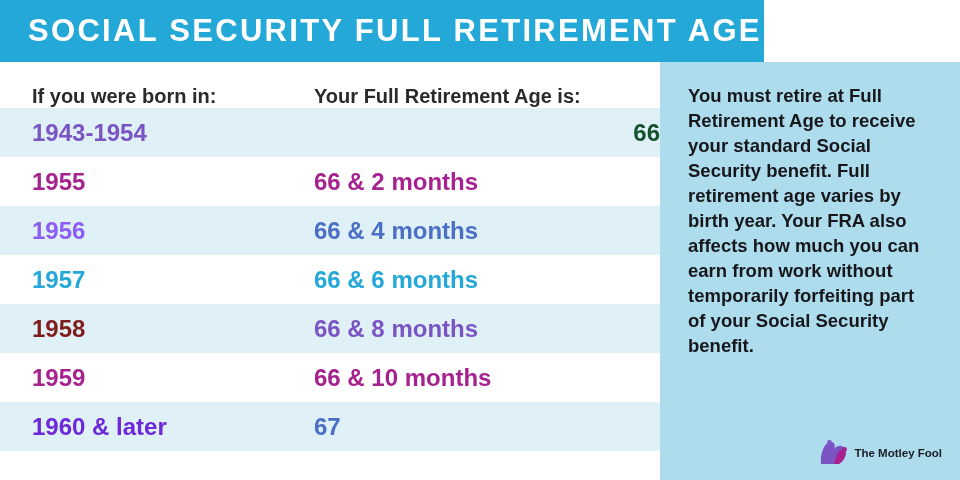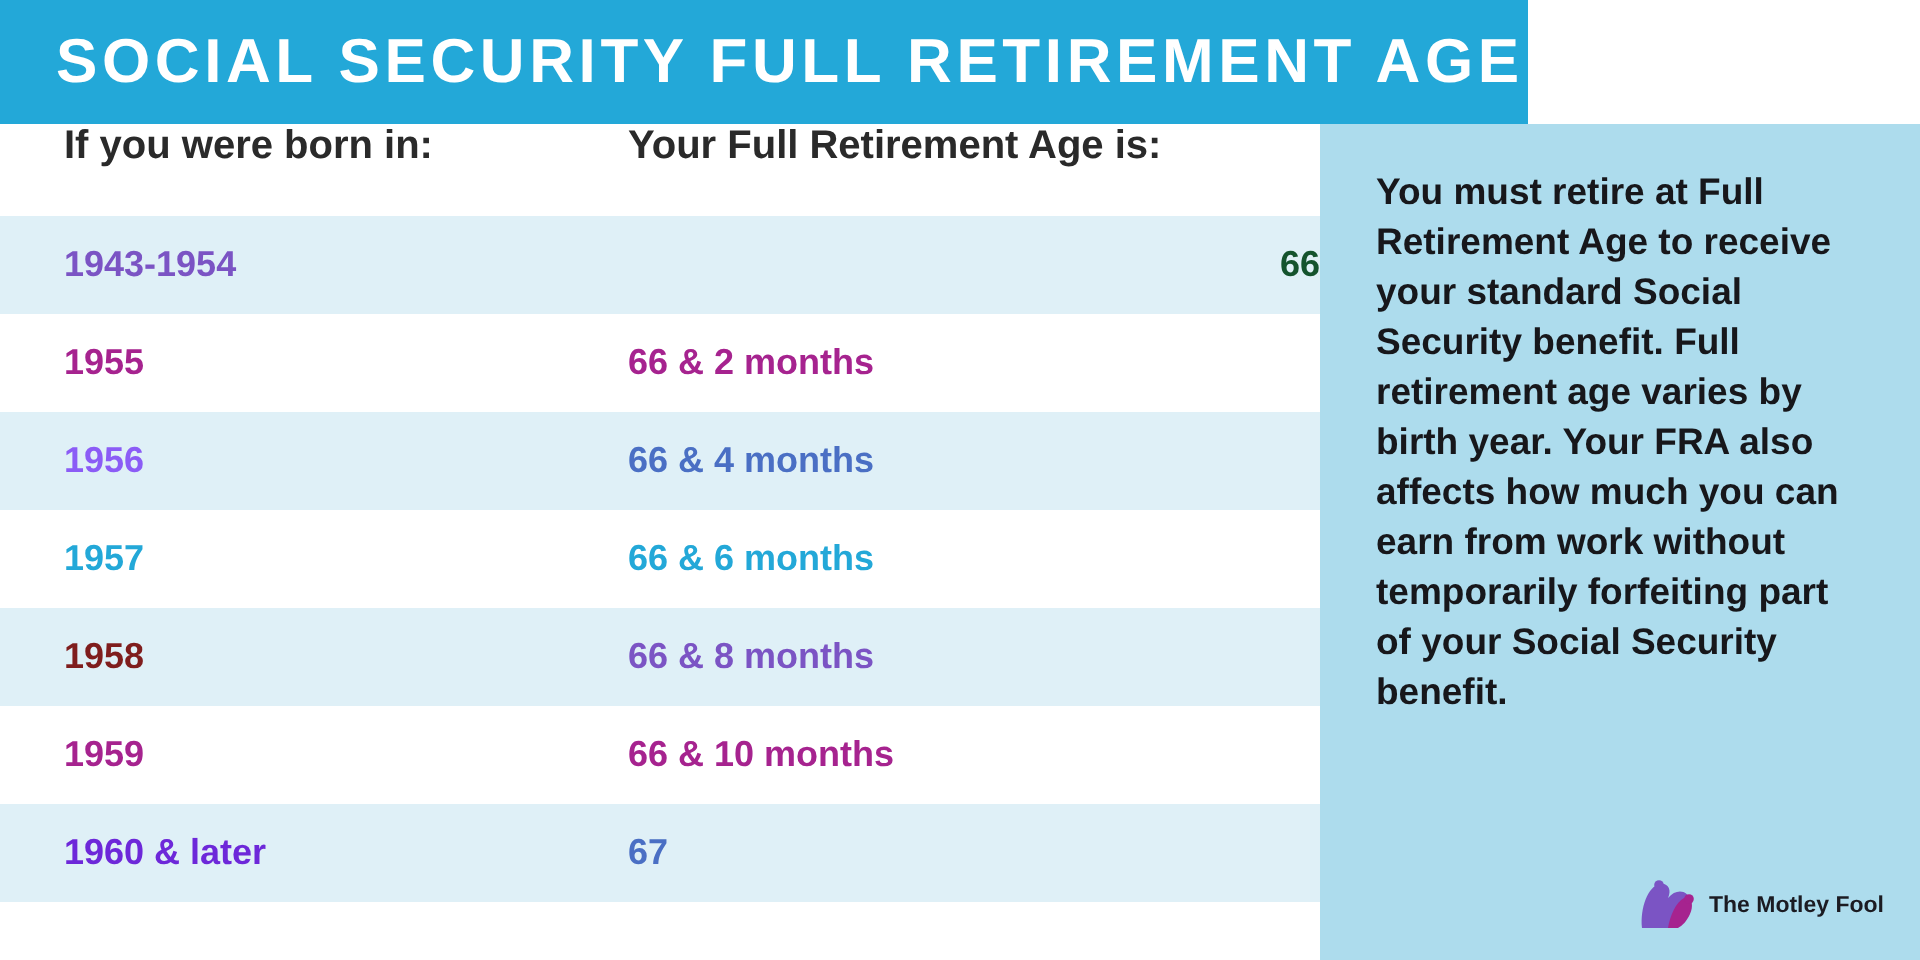--- a/index.html
+++ b/index.html
@@ -44,41 +44,41 @@
     position: absolute;
     left: 0;
     top: 62px;
     width: 660px;
     height: 418px;
     background: #ffffff;
   }
   .table-head {
     height: 46px;
     display: flex;
-    align-items: flex-start;
+    align-items: flex-end;
     background: #ffffff;
   }
   .th {
     color: #2a2a2a;
     font-size: 20px;
     font-weight: bold;
     white-space: nowrap;
   }
   .col-a { width: 280px; padding-left: 32px; box-sizing: border-box; }
   .col-b { flex: 1; padding-left: 34px; box-sizing: border-box; }
 
   .trow {
     height: 49px;
     display: flex;
     align-items: center;
   }
   .trow.alt { background: #dff0f7; }
   .trow.plain { background: #ffffff; }
   .cell {
-    font-size: 18px;
+    font-size: 24px;
     font-weight: bold;
     white-space: nowrap;
   }
   
   .side-panel {
     position: absolute;
     left: 660px;
     top: 62px;
     width: 300px;
     height: 418px;

